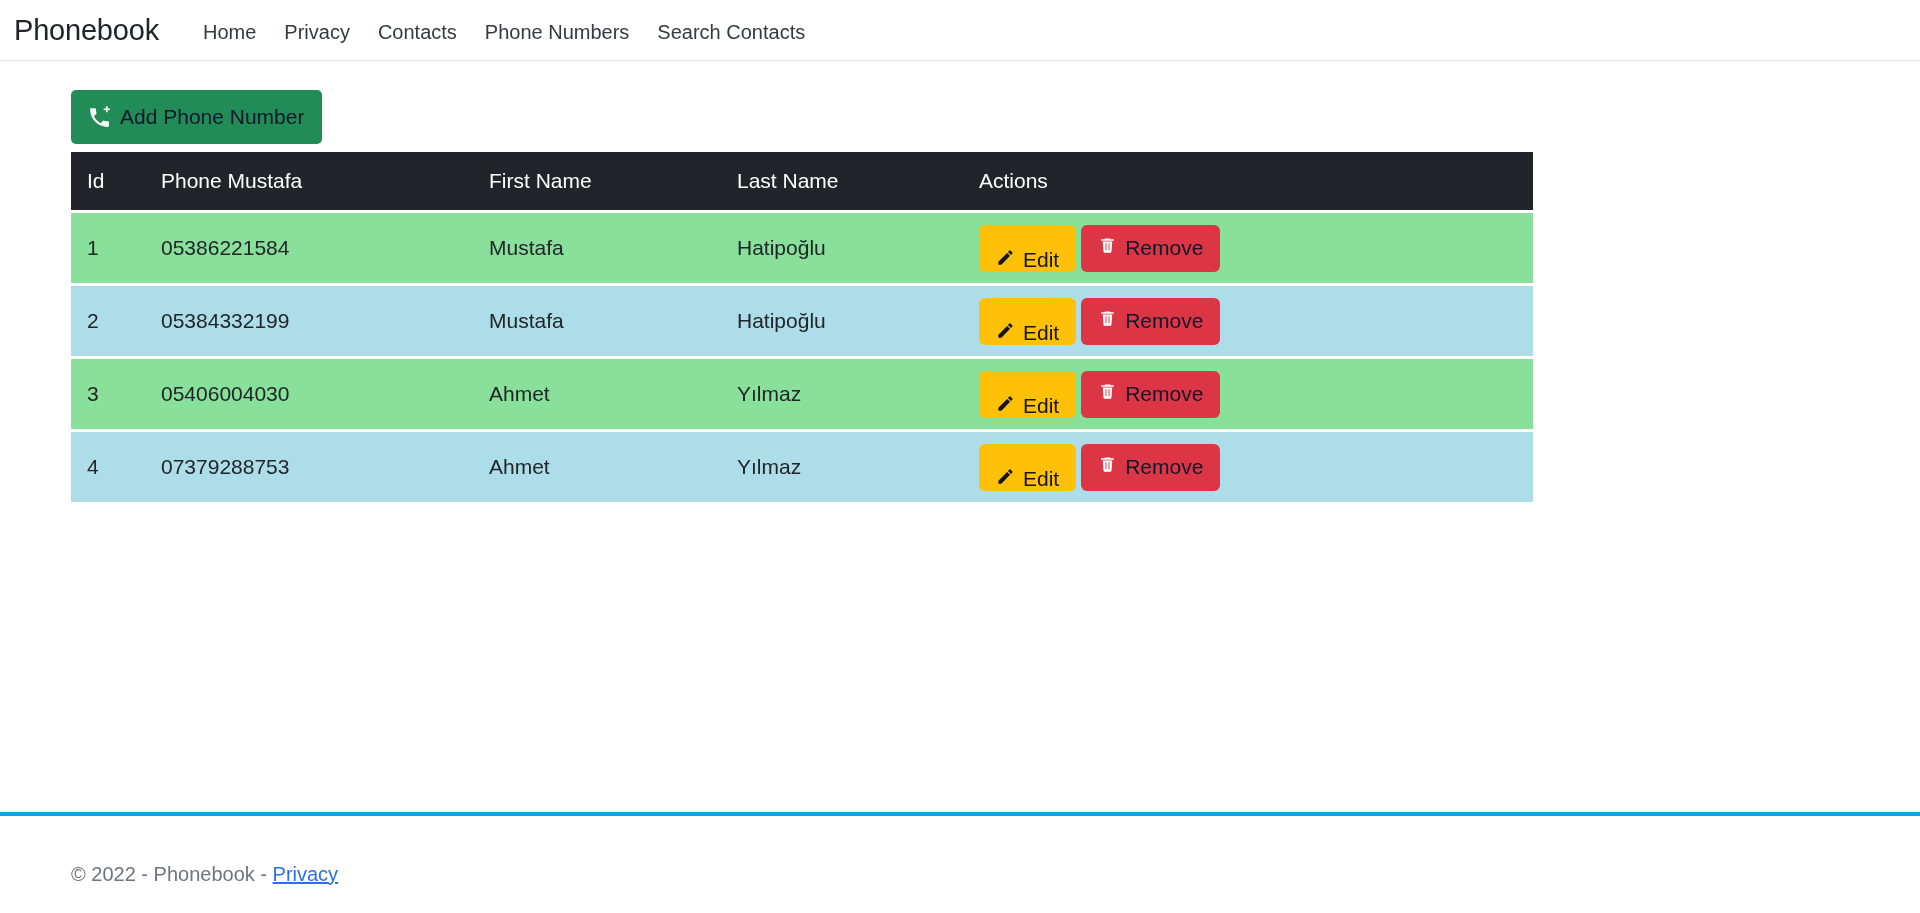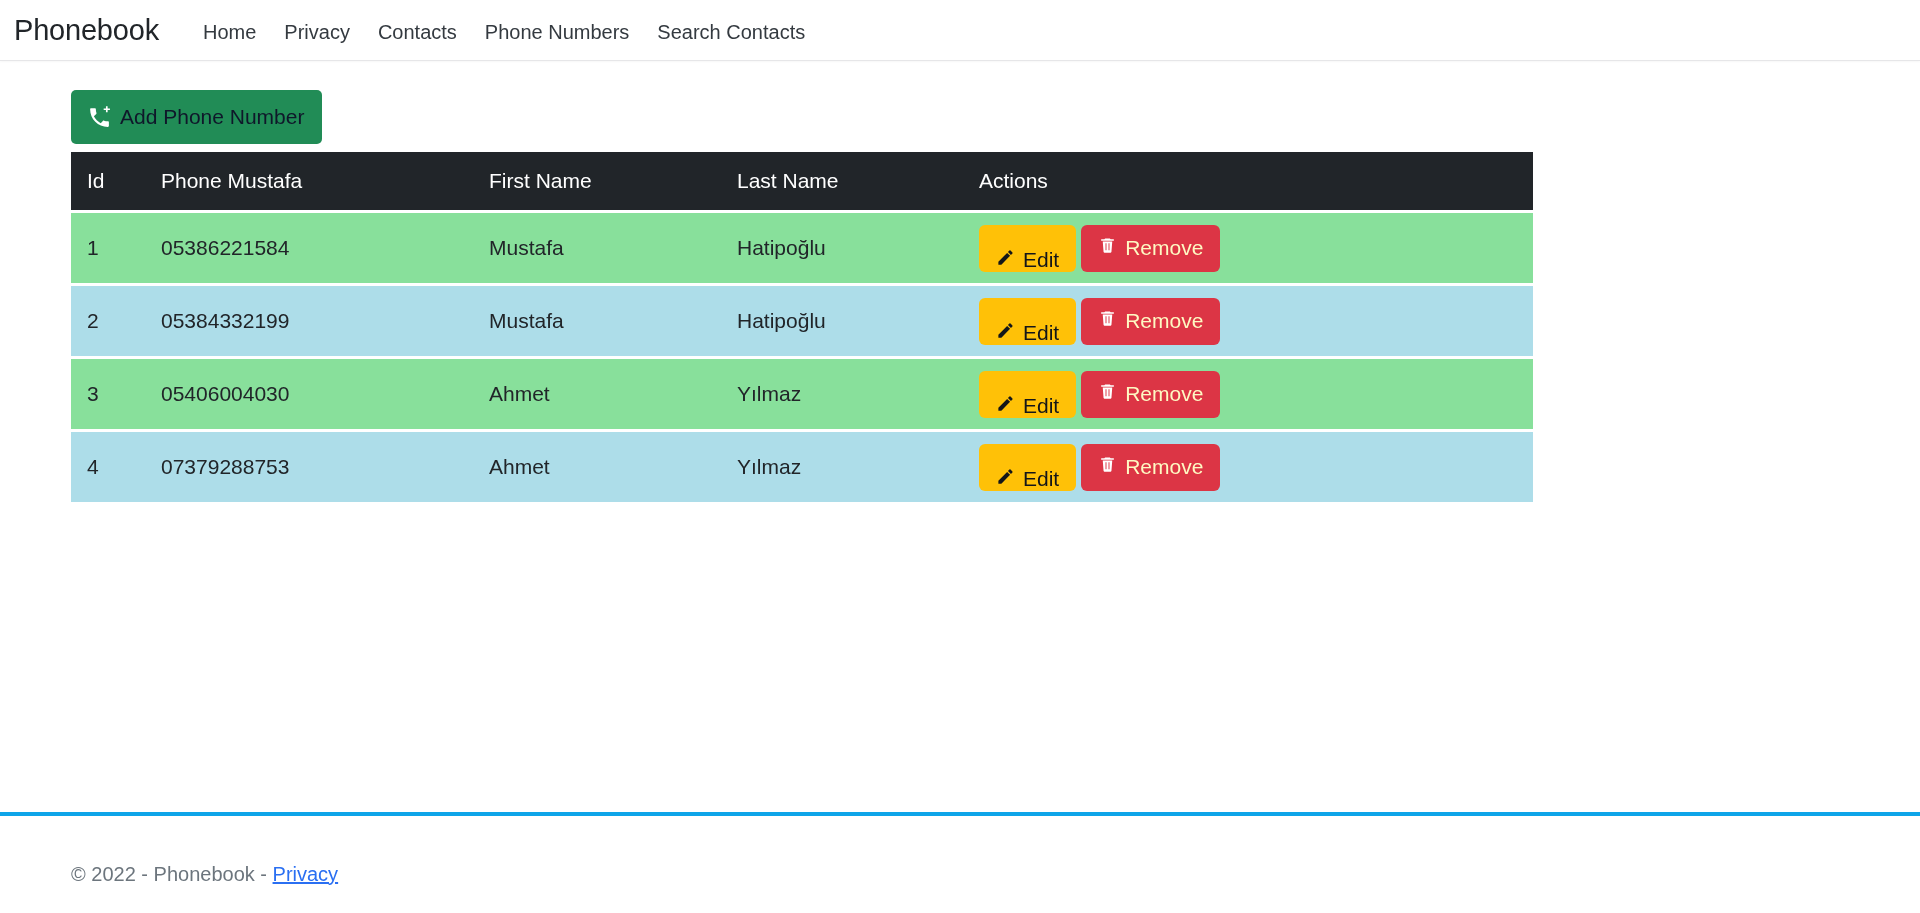--- a/index.html
+++ b/index.html
@@ -153,21 +153,21 @@
   }
   .btn-edit {
     background: #ffc107;
     color: #141619;
     min-width: 94px;
     justify-content: center;
     align-items: flex-end;
   }
   .btn-remove {
     background: #dc3545;
-    color: #fef9c3;
+    color: #0f172a;
     min-width: 133px;
     justify-content: center;
   }
 
   
   .footer {
     position: absolute;
     left: 0;
     top: 812px;
     width: 1920px;

